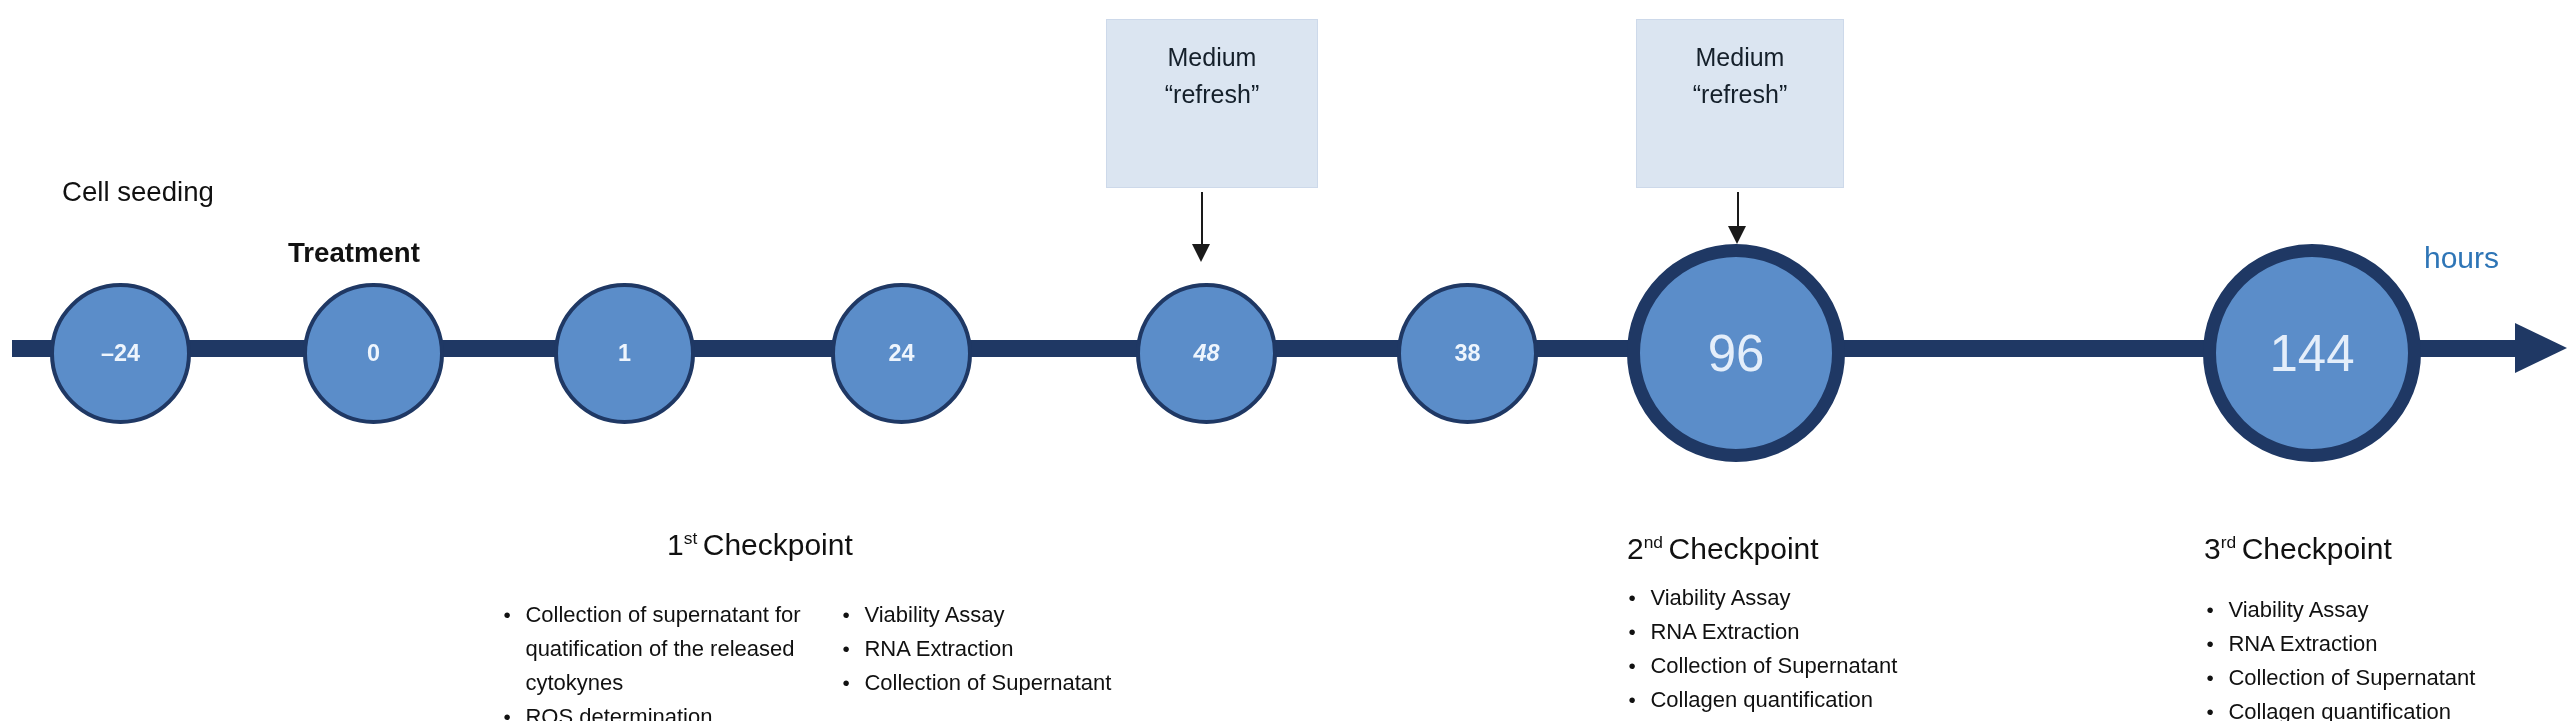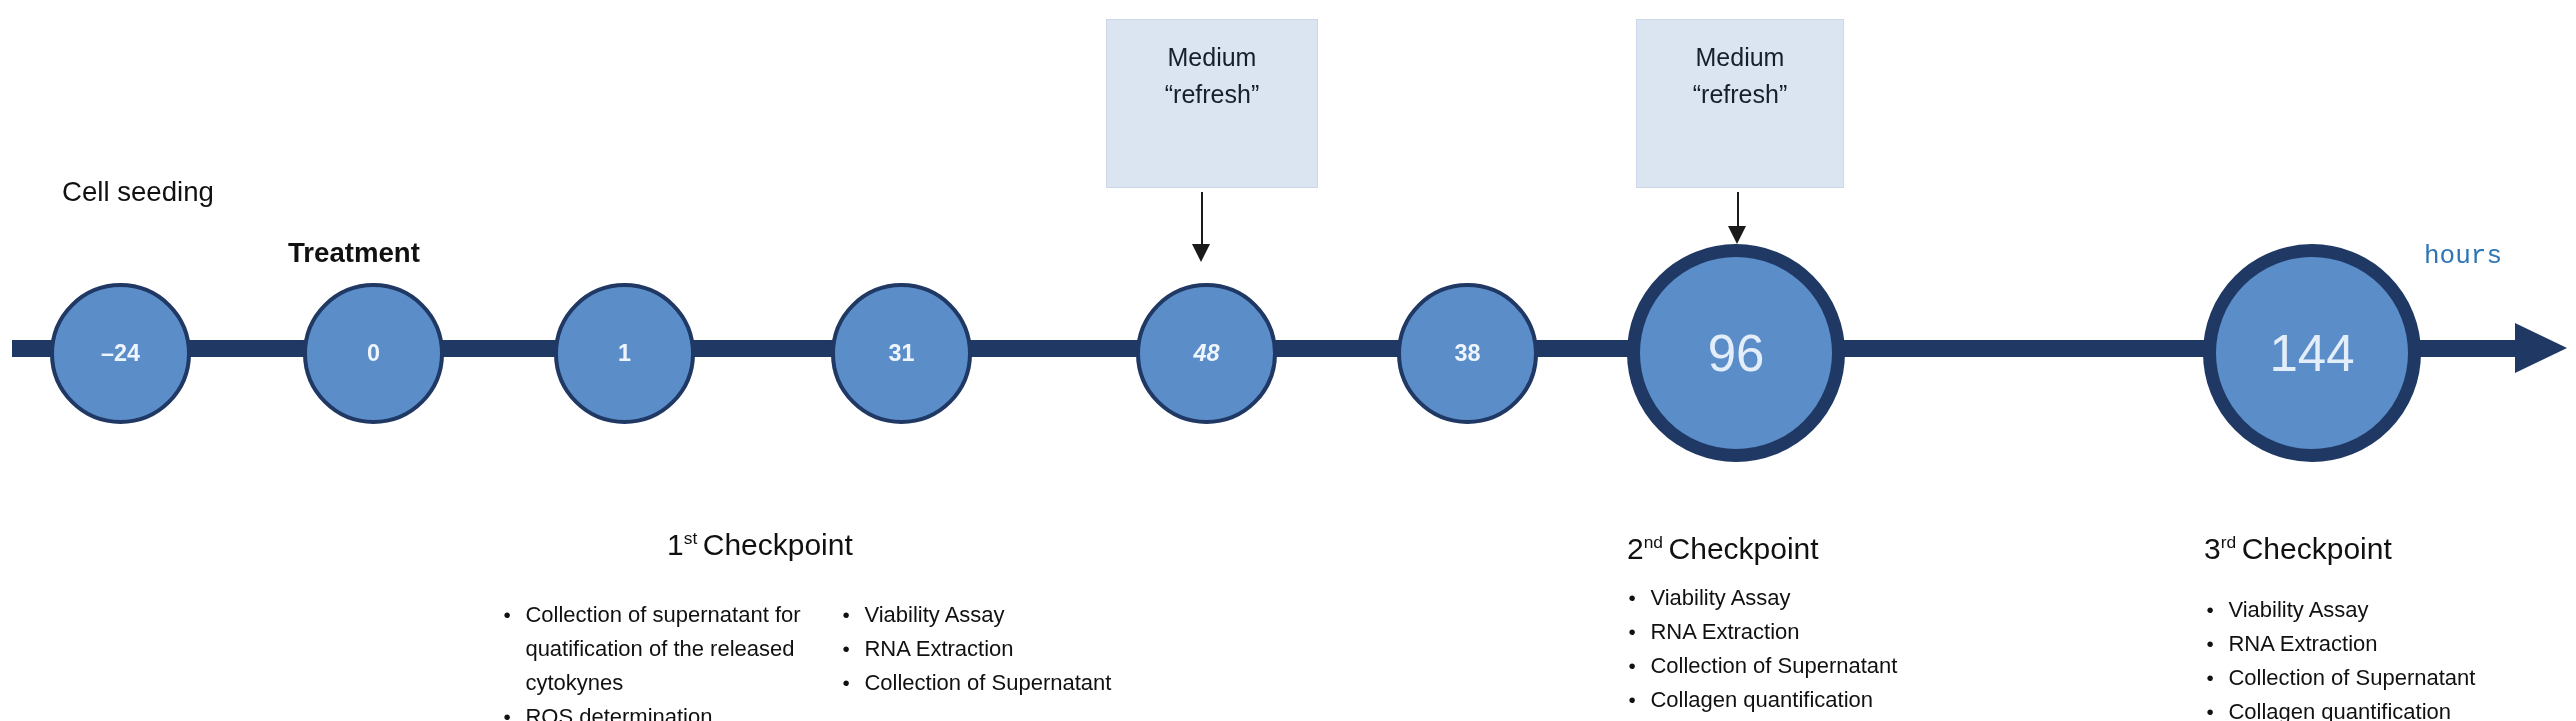--- a/index.html
+++ b/index.html
@@ -65,21 +65,21 @@
   }
   .axis-head{
     position:absolute;left:2515px;top:323px;
     width:0;height:0;z-index:1;
     border-top:25.5px solid transparent;
     border-bottom:25.5px solid transparent;
     border-left:52px solid var(--navy);
   }
   .hours-label{
     position:absolute;left:2424px;top:241px;
-    font-size:26px;color:var(--hours-text);font-weight:400;font-family:Liberation Mono, monospace;
+    font-size:30px;color:var(--hours-text);font-weight:400;
   }
 
   
   .node{
     position:absolute;
     border-radius:50%;
     background:var(--circle-fill);
     display:flex;align-items:center;justify-content:center;
     z-index:3;
   }
@@ -145,21 +145,21 @@
     <div class="head"></div>
   </div>
 
   <div class="axis-bar"></div>
   <div class="axis-head"></div>
   <div class="hours-label">hours</div>
 
   <div class="node small p0">–24</div>
   <div class="node small p1">0</div>
   <div class="node small p2">1</div>
-  <div class="node small p3">31</div>
+  <div class="node small p3">24</div>
   <div class="node small p4">48</div>
   <div class="node small p5">38</div>
   <div class="node large p6">96</div>
   <div class="node large p8">144</div>
 
   <div class="cp-title cp1-title">
     <span>1</span><sup>st</sup><span class="word">Checkpoint</span>
   </div>
   <div class="bullet-list cp1-col1">
     <div class="item">Collection of supernatant for quatification of the released cytokynes</div>

